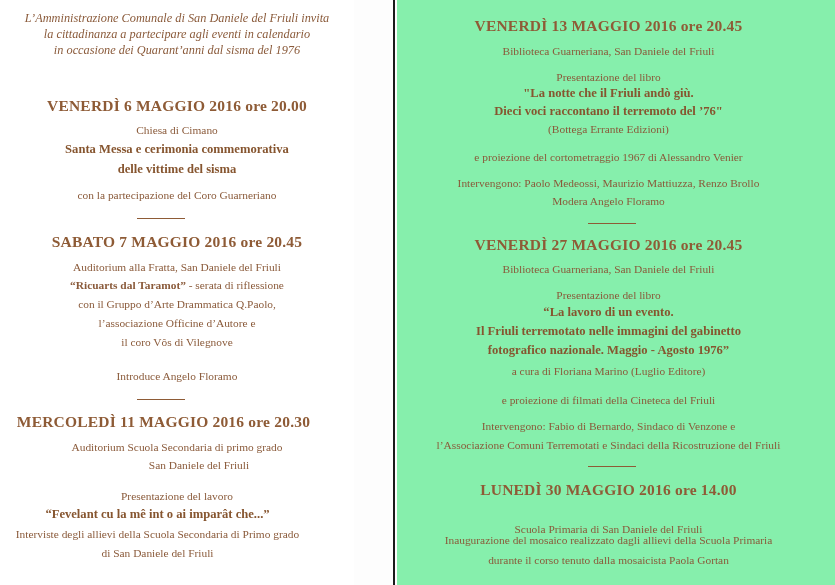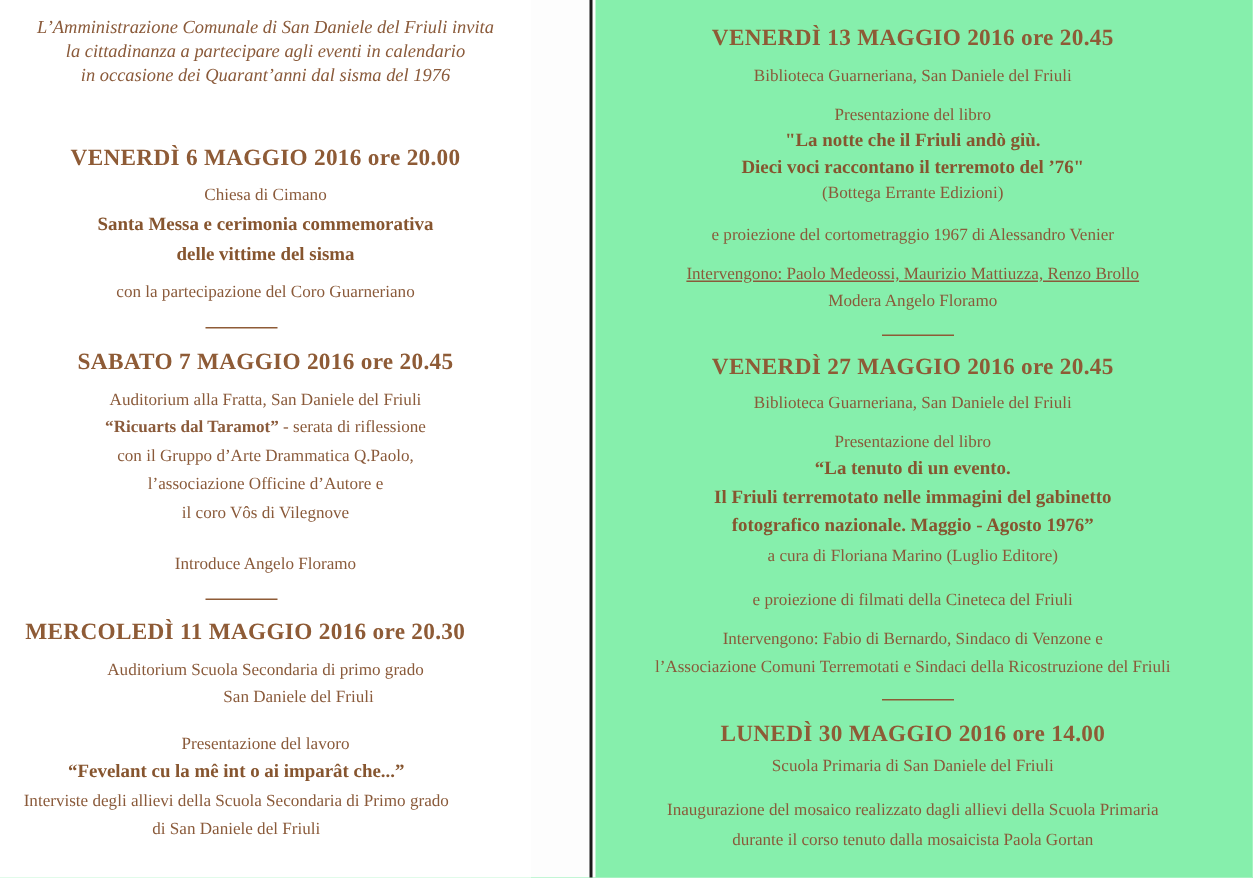--- a/index.html
+++ b/index.html
@@ -56,33 +56,33 @@
 
 <div class="page right">
 
   <div class="abs head" style="top:17px; left:-15px;">VENERDÌ 13 MAGGIO 2016 ore 20.45</div>
   <div class="abs t" style="top:42px; left:-15px;">Biblioteca Guarneriana, San Daniele del Friuli</div>
   <div class="abs t" style="top:68px; left:-15px;">Presentazione del libro</div>
   <div class="abs b" style="top:84px; left:-15px;">"La notte che il Friuli andò giù.</div>
   <div class="abs b" style="top:102px; left:-15px;">Dieci voci raccontano il terremoto del ’76"</div>
   <div class="abs t" style="top:120px; left:-15px;">(Bottega Errante Edizioni)</div>
   <div class="abs t" style="top:148px; left:-15px;">e proiezione del cortometraggio 1967 di Alessandro Venier</div>
-  <div class="abs t" style="top:174px; left:-15px;text-decoration:underline;">Intervengono: Paolo Medeossi, Maurizio Mattiuzza, Renzo Brollo</div>
+  <div class="abs t" style="top:174px; left:-15px;">Intervengono: Paolo Medeossi, Maurizio Mattiuzza, Renzo Brollo</div>
   <div class="abs t" style="top:192px; left:-15px;">Modera Angelo Floramo</div>
   <div class="rule" style="left:191px; top:223px;"></div>
 
   <div class="abs head" style="top:236px; left:-15px;">VENERDÌ 27 MAGGIO 2016 ore 20.45</div>
   <div class="abs t" style="top:260px; left:-15px;">Biblioteca Guarneriana, San Daniele del Friuli</div>
   <div class="abs t" style="top:286px; left:-15px;">Presentazione del libro</div>
-  <div class="abs b" style="top:303px; left:-15px;">“La tenuto di un evento.</div>
+  <div class="abs b" style="top:303px; left:-15px;">“La lavoro di un evento.</div>
   <div class="abs b" style="top:322px; left:-15px;">Il Friuli terremotato nelle immagini del gabinetto</div>
   <div class="abs b" style="top:341px; left:-15px;">fotografico nazionale. Maggio - Agosto 1976”</div>
   <div class="abs t" style="top:362px; left:-15px;">a cura di Floriana Marino (Luglio Editore)</div>
   <div class="abs t" style="top:391px; left:-15px;">e proiezione di filmati della Cineteca del Friuli</div>
   <div class="abs t" style="top:417px; left:-15px;">Intervengono: Fabio di Bernardo, Sindaco di Venzone e</div>
   <div class="abs t" style="top:436px; left:-15px;font-family:Liberation Serif, serif;">l’Associazione Comuni Terremotati e Sindaci della Ricostruzione del Friuli</div>
   <div class="rule" style="left:191px; top:466px;"></div>
 
   <div class="abs head" style="top:481px; left:-15px;">LUNEDÌ 30 MAGGIO 2016 ore 14.00</div>
-  <div class="abs t" style="top:502px; left:-15px;">Scuola Primaria di San Daniele del Friuli</div>
+  <div class="abs t" style="top:520px; left:-15px;">Scuola Primaria di San Daniele del Friuli</div>
   <div class="abs t" style="top:531px; left:-15px;">Inaugurazione del mosaico realizzato dagli allievi della Scuola Primaria</div>
   <div class="abs t" style="top:551px; left:-15px;">durante il corso tenuto dalla mosaicista Paola Gortan</div>
 </div>
 
 </body></html>

